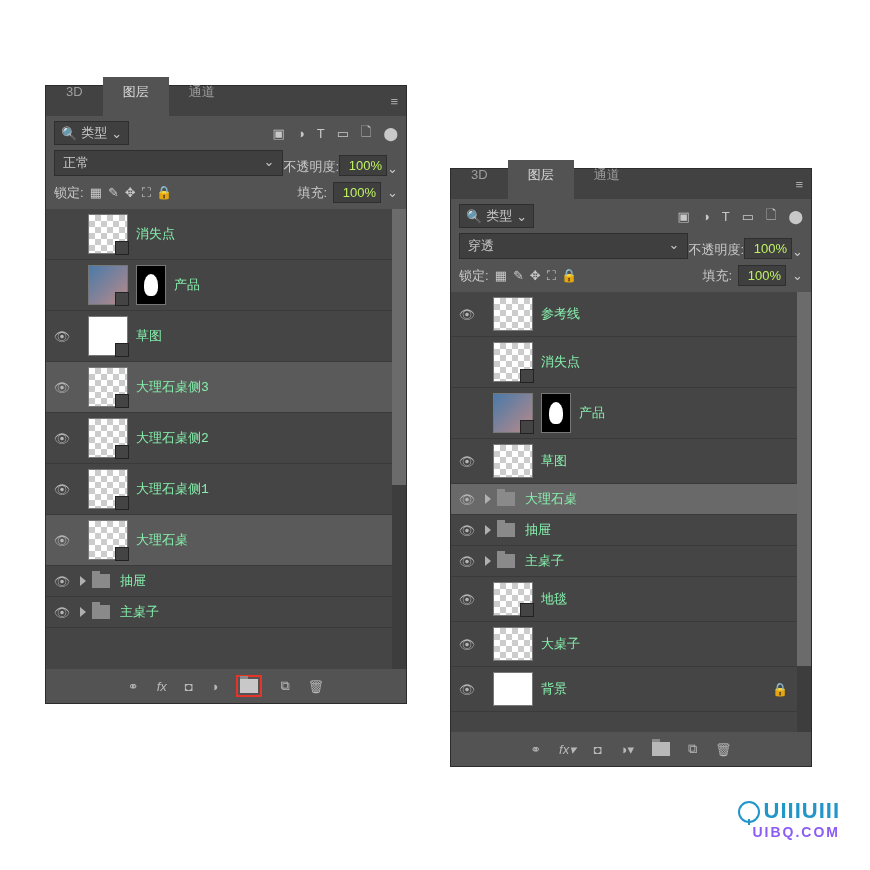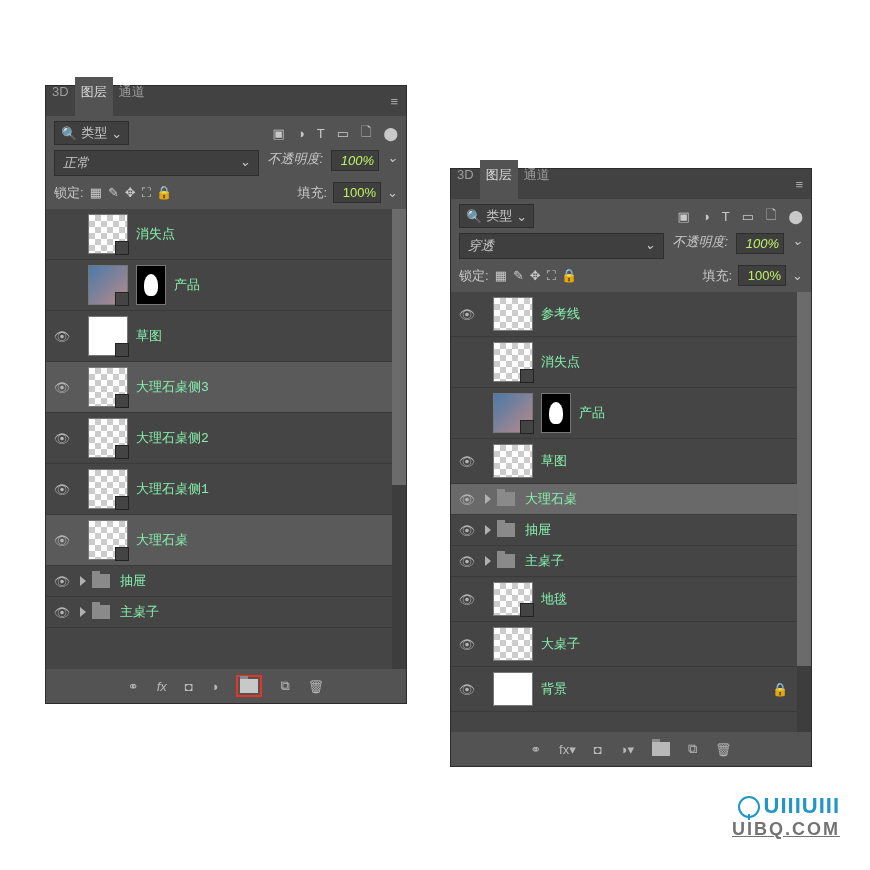--- a/index.html
+++ b/index.html
@@ -19,21 +19,21 @@
   }
   .panel-left { left: 45px; top: 85px; width: 360px; }
   .panel-right { left: 450px; top: 168px; width: 360px; }
   .tabrow {
     display: flex;
     align-items: center;
     background: #424242;
     height: 30px;
   }
   .tab {
-    padding: 0 6px;
+    padding: 0 20px;
     height: 48px;
     line-height: 30px;
     color: #9e9e9e;
     cursor: pointer;
   }
   .tab.active { background: #535353; color: #dadada; text-align: center; }
   .menu-lines {
     margin-left: auto;
     margin-right: 8px;
     color: #aaa;
@@ -50,24 +50,22 @@
     border: 1px solid #2e2e2e;
     color: #c8c8c8;
     padding: 2px 6px;
     display: inline-flex;
     align-items: center;
     gap: 4px;
   }
   .icon-strip { display: flex; align-items: center; gap: 12px; margin-left: auto; }
   .mode-row {
     display: flex;
-    align-items: flex-start;
+    align-items: flex-end;
     padding: 0 8px 6px 8px;
-    gap: 8px;
-    font-style: italic;
   }
   .mode-select {
     background: #3f3f3f;
     border: 1px solid #2e2e2e;
     color: #c8c8c8;
     padding: 3px 8px;
     flex: 1;
     display: flex;
     justify-content: space-between;
   }
@@ -188,21 +186,21 @@
   .watermark{
     position:absolute;
     right:30px; bottom:30px;
     color:#2296c9;
     font-weight:bold;
     font-family: Arial, sans-serif;
     text-align:right;
     font-size:22px;
     letter-spacing:1px;
   }
-  .watermark .sub{font-size:18px; color:#737373; letter-spacing:2px;text-decoration:underline;}
+  .watermark .sub{font-size:14px; color:#8b5cf6; letter-spacing:2px;}
   .watermark .bulb{
     display:inline-block; width:18px; height:18px; border:2px solid #2296c9; border-radius:50%;
     vertical-align:middle; margin-right:4px; position:relative;
   }
   .watermark .bulb::after{
     content:""; position:absolute; width:2px; height:6px; background:#2296c9; left:50%; bottom:-4px; transform:translateX(-50%);
   }
   .ico{display:inline-block;}
 </style>
 </head>
@@ -446,21 +444,21 @@
       <span class="locksmall" style="position:absolute; right:22px;">🔒</span>
     </div>
 
     <div class="scrollbar">
       <div class="thumb-scroll" style="height:85%; margin-top:0;"></div>
     </div>
   </div>
 
   <div class="footer">
     <span class="ico">⚭</span>
-    <span class="ico" style="">fx▾</span>
+    <span class="ico" style="font-style:italic">fx▾</span>
     <span class="ico">◘</span>
     <span class="ico">◑▾</span>
     <span class="folder-icon" style="margin:0;background:#b8b8b8;"></span>
     <span class="ico">⧉</span>
     <span class="ico">🗑</span>
   </div>
 </div>
 
 <div class="watermark">
   <div><span class="bulb"></span><span>UIIIUIII</span></div>

